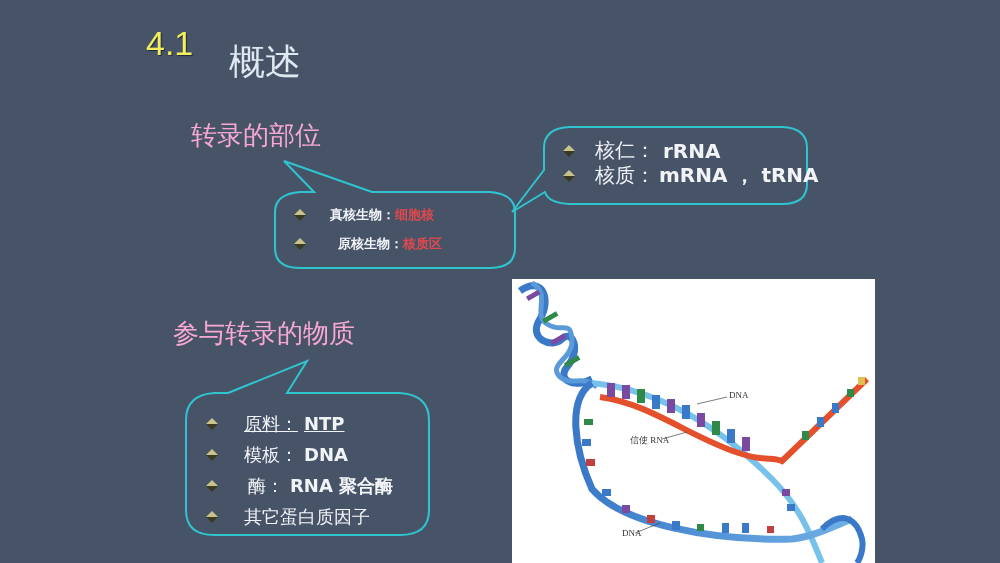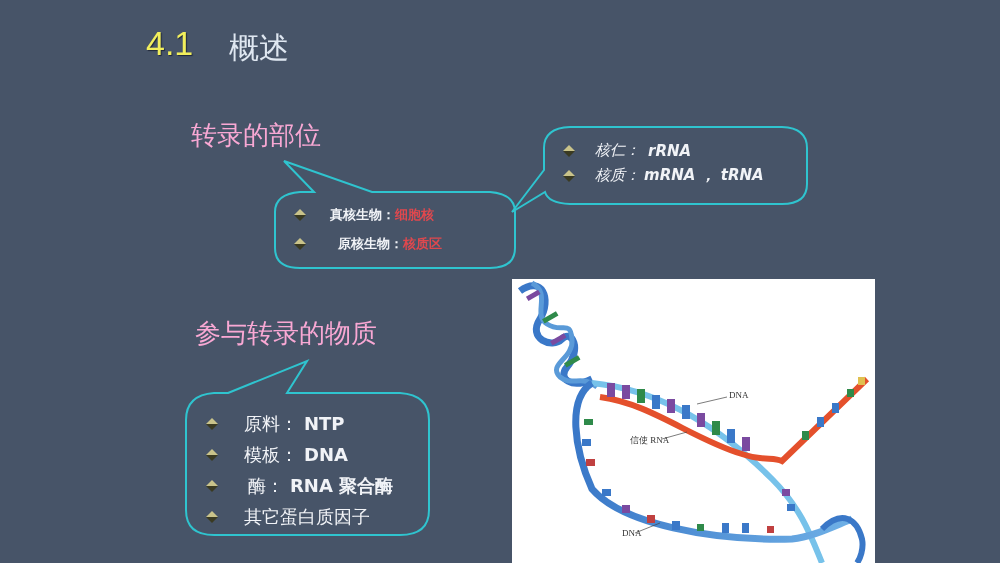--- a/index.html
+++ b/index.html
@@ -8,21 +8,21 @@
     background:#475468;
     font-family:"DejaVu Sans","Liberation Sans",sans-serif;
   }
   .abs { position:absolute; }
   .title-num {
     left:146px; top:24px; font-size:34px; color:#f2ef5c;
     font-family:"Liberation Sans",sans-serif;
     text-shadow:1px 1px 1px #20283a;
   }
   .title-text {
-    left:229px; top:28px; font-size:30px; color:#dfe7f1;
+    left:229px; top:38px; font-size:36px; color:#dfe7f1;
     font-family:"DejaVu Sans",sans-serif;
   }
   .section-heading {
     font-size:26px; color:#f9a8d4;
     font-family:"DejaVu Serif",serif;
   }
   svg.bubbles { position:absolute; left:0; top:0; }
   .bubble-list { list-style:none; margin:0; padding:0; }
   .bubble-list li {
     display:flex; align-items:center; color:#f1f3f7; font-weight:bold;
@@ -48,21 +48,21 @@
     color:#333;
   }
 </style>
 </head>
 <body>
 
 <div class="abs title-num">4.1</div>
 <div class="abs title-text">概述</div>
 
 <div class="abs section-heading" style="left:191px; top:118px;">转录的部位</div>
-<div class="abs section-heading" style="left:195px; top:316px;">参与转录的物质</div>
+<div class="abs section-heading" style="left:173px; top:316px;">参与转录的物质</div>
 
 <svg class="bubbles" width="1000" height="563">
 
   <path d="M314,192 L284,161 L372,192 L490,192 Q515,194 515,212 L515,248 Q515,268 490,268 L300,268 Q275,268 275,248 L275,212 Q275,194 300,192 Z" fill="none" stroke="#2fc4cf" stroke-width="2"></path>
 
   <path d="M544,170 L544,148 Q544,128 570,127 L782,127 Q807,128 807,148 L807,184 Q807,204 782,204 L570,204 Q548,203 545,192 L512,212 Z" fill="none" stroke="#2fc4cf" stroke-width="2"></path>
 
   <path d="M228,393 L307,361 L287,393 L400,393 Q429,395 429,420 L429,510 Q429,535 400,535 L214,535 Q186,535 186,510 L186,420 Q186,395 214,393 Z" fill="none" stroke="#2fc4cf" stroke-width="2"></path>
 </svg>
 
@@ -72,35 +72,35 @@
     <span style="margin-left:24px;">真核生物：</span>
     <span class="red">细胞核</span>
   </li>
   <li style="height:29px;">
     <span class="bullet"></span>
     <span style="margin-left:32px;">原核生物：</span>
     <span class="red">核质区</span>
   </li>
 </ul>
 
-<ul class="abs bubble-list" style="left:563px; top:138px; font-size:15px;font-style:italic;">
+<ul class="abs bubble-list" style="left:563px; top:138px; font-size:20px;">
   <li style="height:25px;">
     <span class="bullet"></span>
     <span style="margin-left:20px; font-weight:normal;">核仁：</span>
     <span style="margin-left:8px;">rRNA</span>
   </li>
   <li style="height:25px;">
     <span class="bullet"></span>
     <span style="margin-left:20px; font-weight:normal;">核质：</span>
     <span style="margin-left:4px;">mRNA ， tRNA</span>
   </li>
 </ul>
 
 <ul class="abs bubble-list" style="left:206px; top:408px; font-size:18px;">
-  <li style="height:31px;">
+  <li style="height:31px;text-decoration:underline;">
     <span class="bullet"></span>
     <span style="margin-left:26px; font-weight:normal;">原料：</span>
     <span style="margin-left:6px;">NTP</span>
   </li>
   <li style="height:31px;">
     <span class="bullet"></span>
     <span style="margin-left:26px; font-weight:normal;">模板：</span>
     <span style="margin-left:6px;">DNA</span>
   </li>
   <li style="height:31px;">

